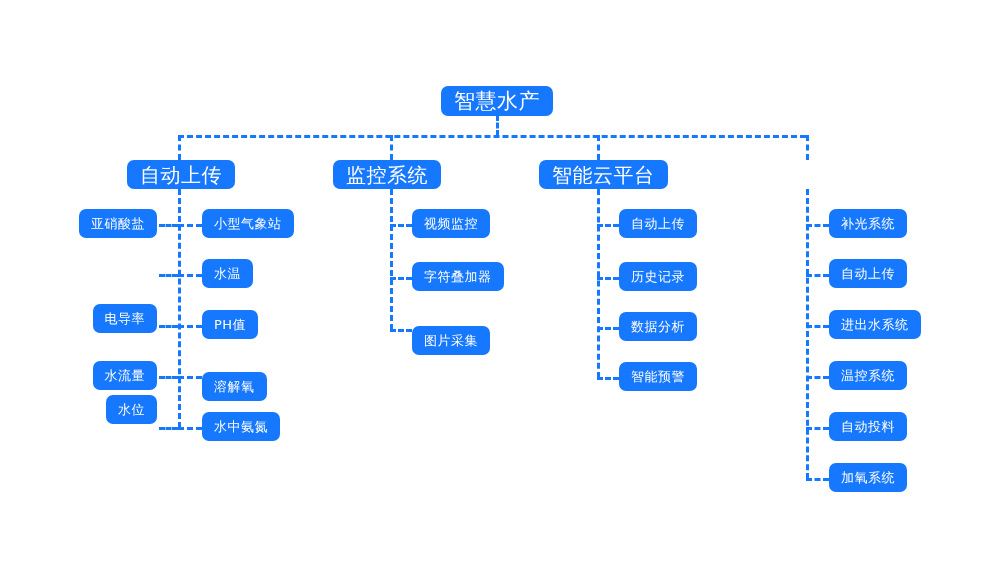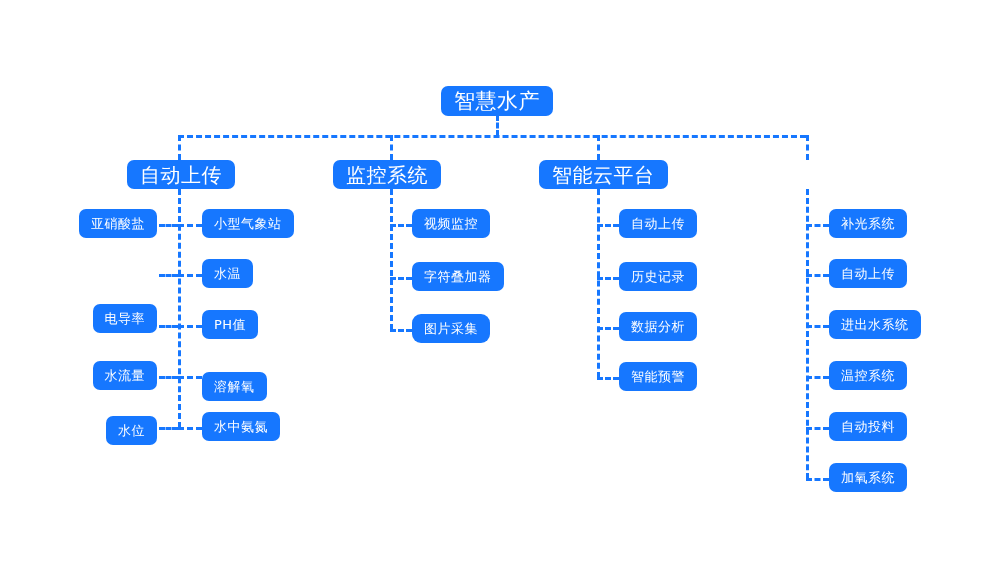--- a/index.html
+++ b/index.html
@@ -80,35 +80,35 @@
   <div class="node leaf" style="right:843px;top:304px;">电导率</div>
   <div class="stub" style="left:159px;top:325px;width:19px;"></div>
   <div class="stub" style="left:178px;top:325px;width:24px;"></div>
   <div class="node leaf" style="left:202px;top:310px;">PH值</div>
 
   <div class="node leaf" style="right:843px;top:361px;">水流量</div>
   <div class="stub" style="left:159px;top:376px;width:19px;"></div>
   <div class="stub" style="left:178px;top:376px;width:24px;"></div>
   <div class="node leaf" style="left:202px;top:372px;">溶解氧</div>
 
-  <div class="node leaf" style="right:843px;top:416px;margin-left:36px;">水位</div>
+  <div class="node leaf" style="right:843px;top:395px;margin-left:36px;">水位</div>
   <div class="stub" style="left:159px;top:427px;width:19px;"></div>
   <div class="stub" style="left:178px;top:427px;width:24px;"></div>
   <div class="node leaf" style="left:202px;top:412px;">水中氨氮</div>
 
   <div class="vline" style="left:390px;top:189px;height:141px;"></div>
 
   <div class="stub" style="left:390px;top:224px;width:22px;"></div>
   <div class="node leaf" style="left:412px;top:209px;">视频监控</div>
 
   <div class="stub" style="left:390px;top:277px;width:22px;"></div>
   <div class="node leaf" style="left:412px;top:262px;">字符叠加器</div>
 
   <div class="stub" style="left:390px;top:329px;width:22px;"></div>
-  <div class="node leaf" style="left:412px;top:314px;border-radius:9px;">图片采集</div>
+  <div class="node leaf" style="left:412px;top:326px;">图片采集</div>
 
   <div class="vline" style="left:597px;top:189px;height:189px;"></div>
 
   <div class="stub" style="left:597px;top:224px;width:22px;"></div>
   <div class="node leaf" style="left:619px;top:209px;">自动上传</div>
 
   <div class="stub" style="left:597px;top:277px;width:22px;"></div>
   <div class="node leaf" style="left:619px;top:262px;">历史记录</div>
 
   <div class="stub" style="left:597px;top:327px;width:22px;"></div>

